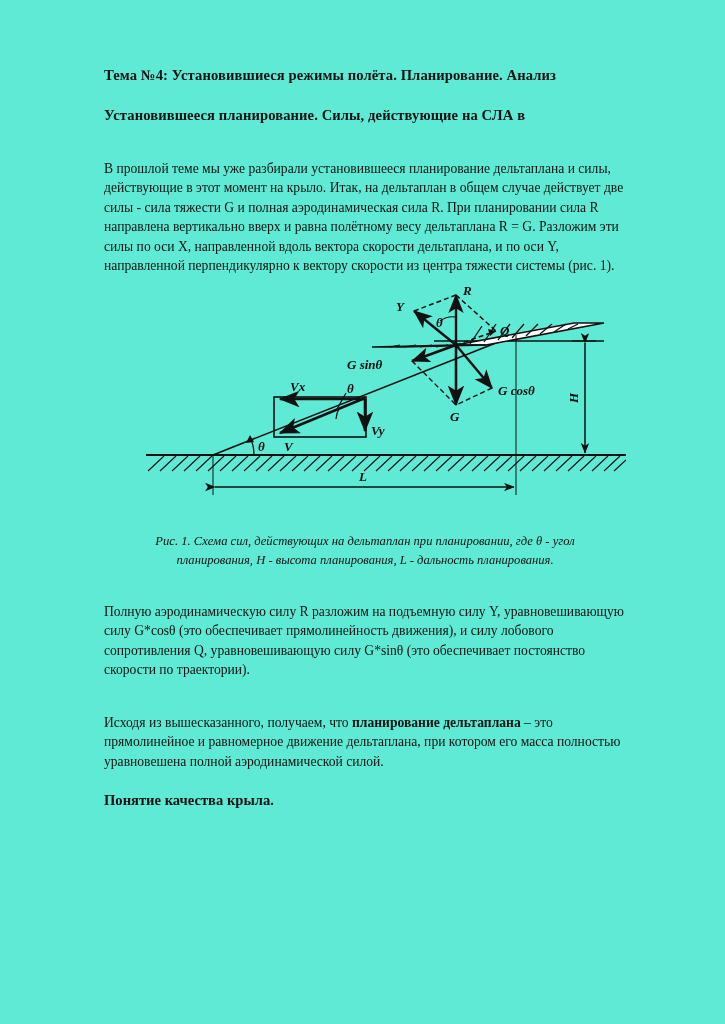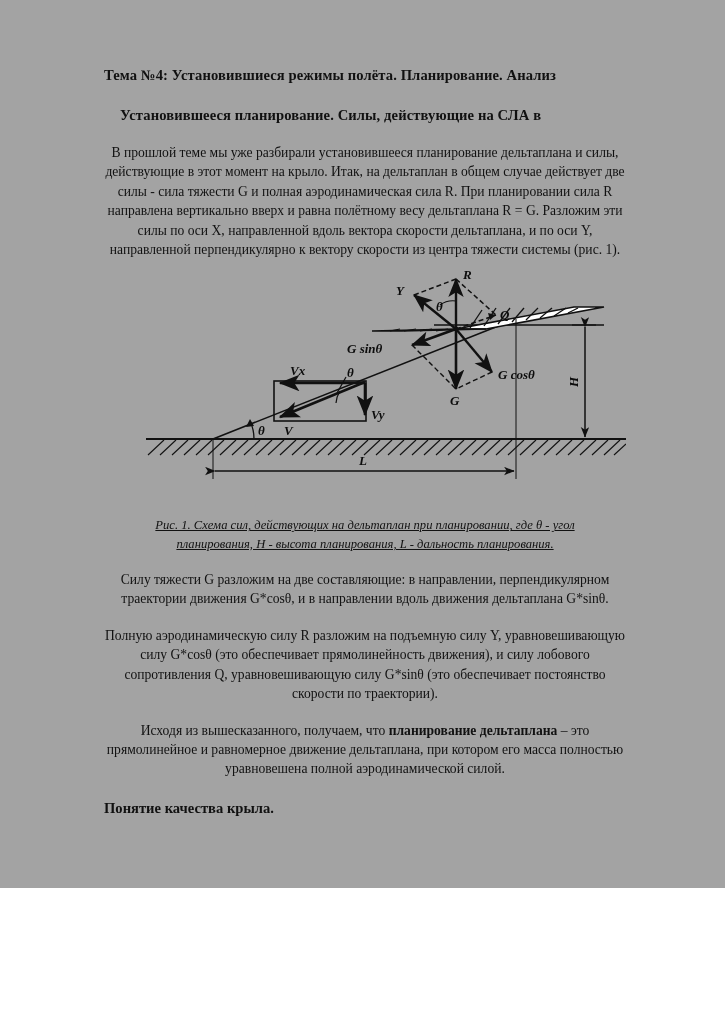--- a/index.html
+++ b/index.html
@@ -12,65 +12,64 @@
     height: 1024px;
     position: relative;
     font-family: "Liberation Serif", "DejaVu Serif", serif;
     color: #111111;
     overflow: hidden;
   }
   .page {
     position: absolute;
     left: 0; top: 0;
     width: 725px;
-    height: 888px;
-    background: #a3a3a3;
+    height: 1024px;
+    background: #5eead4;
   }
   .content {
     position: absolute;
     left: 104px;
     top: 66px;
     width: 522px;
   }
   h1.doc-title {
     font-size: 14.6px;
     font-weight: bold;
     line-height: 1.33;
     margin: 0 0 0 0;
     letter-spacing: 0.1px;
   }
   h2.sub-title {
     font-size: 14.6px;
     font-weight: bold;
     line-height: 1.33;
-    margin: 21px 0 0 16px;
+    margin: 21px 0 0 0;
     letter-spacing: 0.1px;
   }
   p.body-par {
     font-size: 13.6px;
     line-height: 1.43;
-    margin: 17px 0 0 0;
-    text-align: center;
+    margin: 33px 0 0 0;
+    text-align: left;
   }
   b.emph { font-weight: bold; }
   .figure-wrap {
     position: relative;
     margin-top: 8px;
     width: 522px;
     height: 245px;
   }
   .fig-caption {
     font-family: "Liberation Serif", "DejaVu Serif", serif;
     font-style: italic;
     font-size: 12.6px;
     line-height: 1.45;
     text-align: center;
     margin: 4px 0 12px 0;
     padding: 0 22px 0 22px;
-    text-decoration: underline;
   }
   h3.closing-head {
     font-size: 14.6px;
     font-weight: bold;
     margin: 21px 0 6px 0;
   }
   svg.figure {
     position: absolute;
     left: 0;
     top: 0;
@@ -242,21 +241,20 @@
         <text class="lbl" x="255" y="198">L</text>
 
       </svg>
     </div>
 
     <p class="fig-caption">
       <span>Рис. 1. Схема сил, действующих на дельтаплан при планировании, где θ - угол</span>
       <span>планирования, H - высота планирования, L - дальность планирования.</span>
     </p>
 
-    <p class="body-par">Силу тяжести G разложим на две составляющие: в направлении, перпендикулярном траектории движения G*cosθ, и в направлении вдоль движения дельтаплана G*sinθ.</p>
 
     <p class="body-par">Полную аэродинамическую силу R разложим на подъемную силу Y, уравновешивающую силу G*cosθ (это обеспечивает прямолинейность движения), и силу лобового сопротивления Q, уравновешивающую силу G*sinθ (это обеспечивает постоянство скорости по траектории).</p>
 
     <p class="body-par">
       <span>Исходя из вышесказанного, получаем, что </span><b class="emph">планирование дельтаплана</b><span> – это прямолинейное и равномерное движение дельтаплана, при котором его масса полностью уравновешена полной аэродинамической силой.</span>
     </p>
 
 
 
     <h3 class="closing-head">Понятие качества крыла.</h3>

